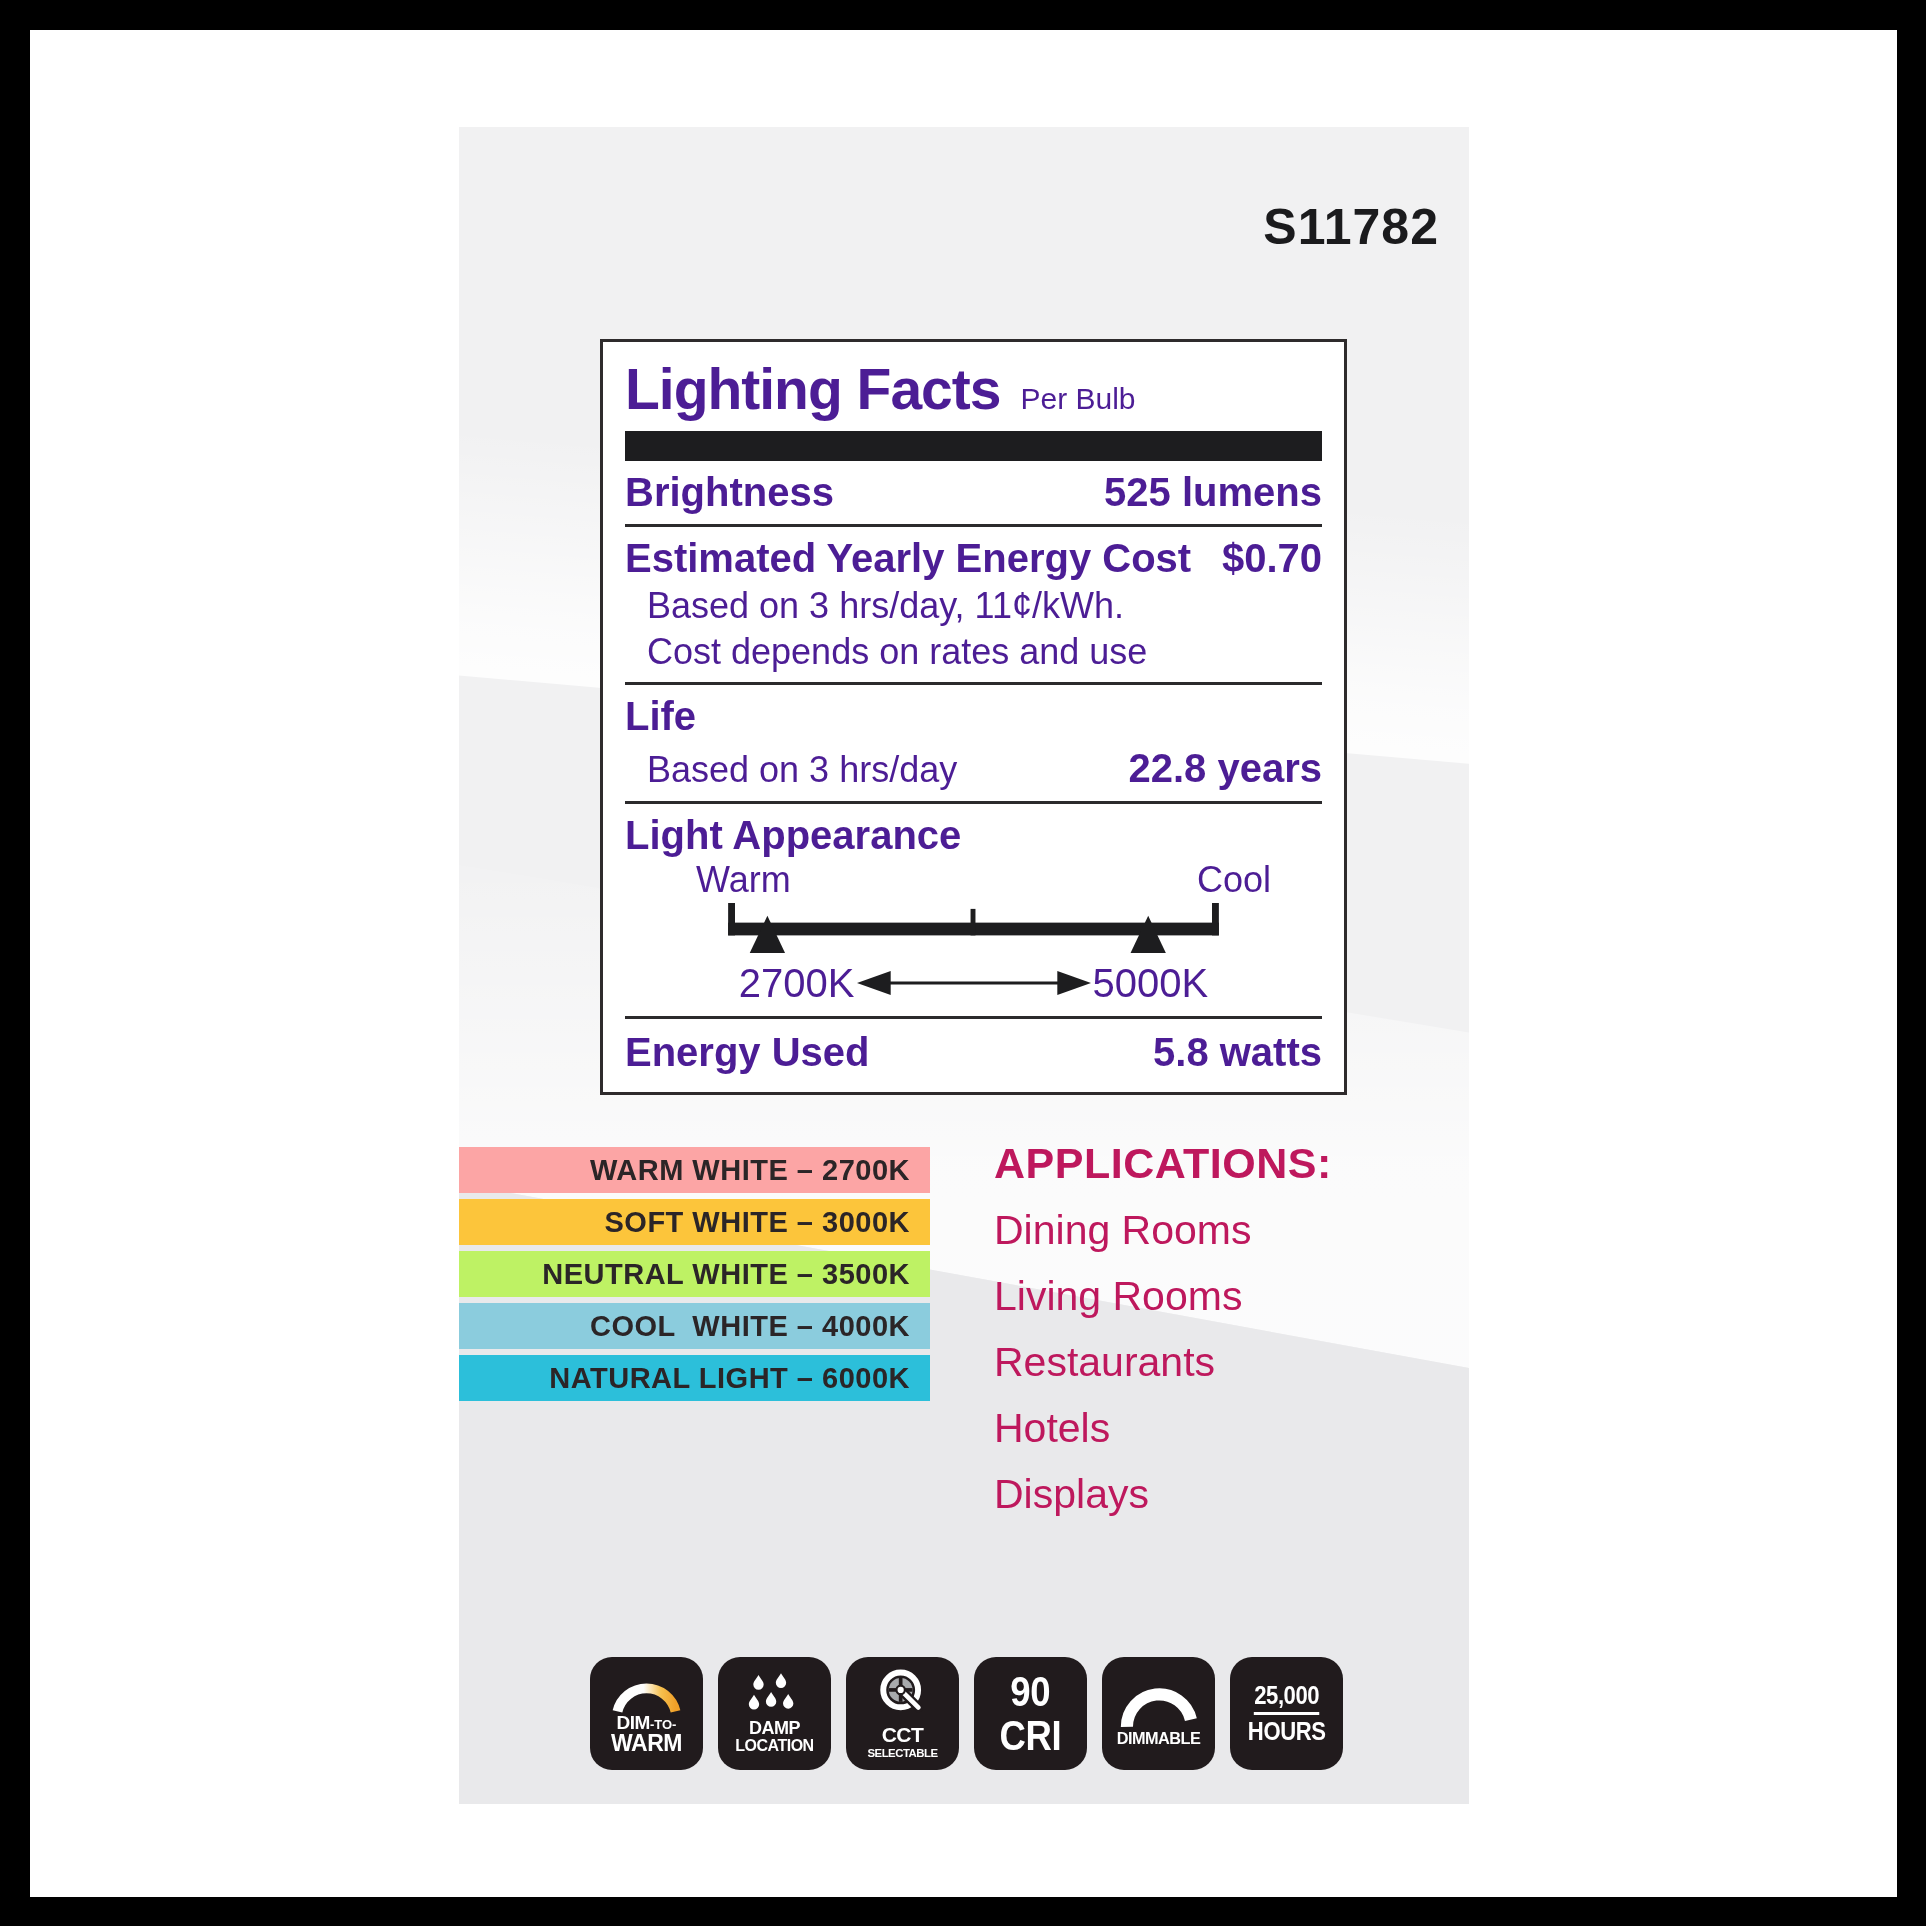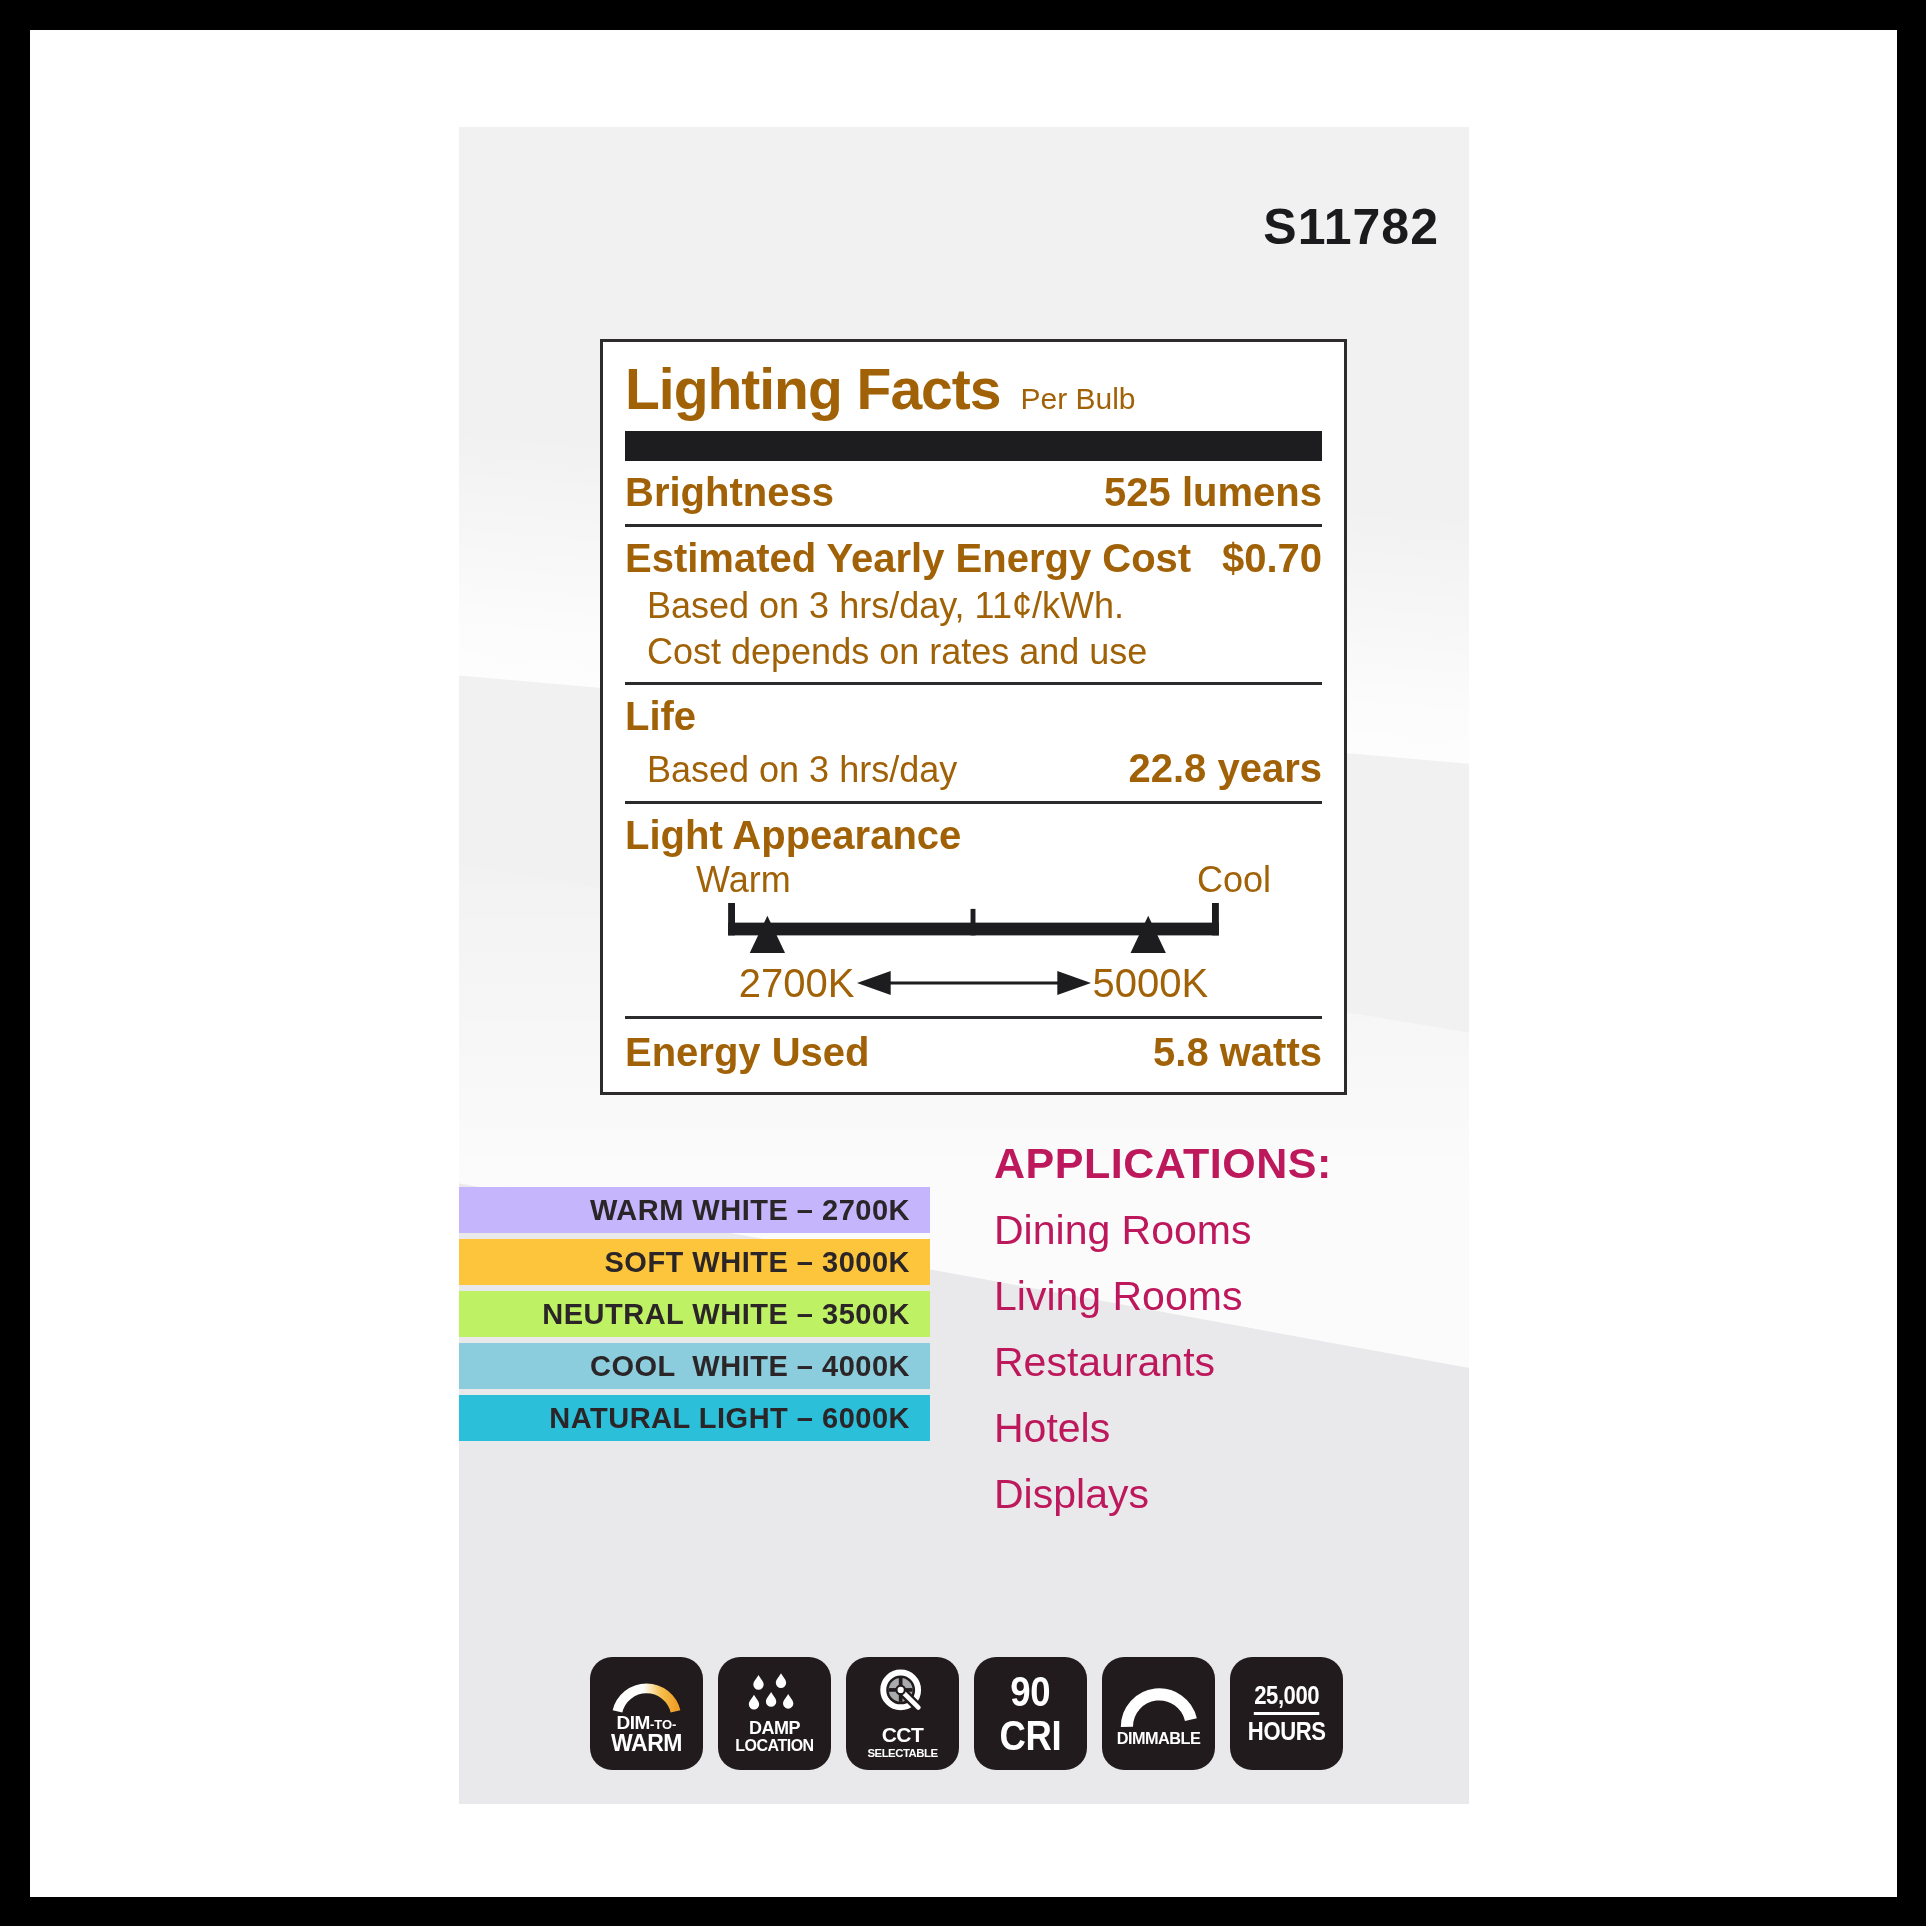--- a/index.html
+++ b/index.html
@@ -8,21 +8,21 @@
   .panel{position:absolute;left:429px;top:97px;width:1010px;height:1677px;background:#f1f1f2;overflow:hidden;}
   
   .sheen1{position:absolute;left:-40px;top:297px;width:1188px;height:248px;background:linear-gradient(to bottom,rgba(255,255,255,0) 0%,rgba(255,255,255,.75) 78%,rgba(255,255,255,.88) 100%);transform:rotate(5deg);transform-origin:left bottom;}
   .shade-lower{position:absolute;inset:0;background:#e9e9eb;clip-path:polygon(0 63%,100% 74%,100% 100%,0 100%);}
   .sheen2{position:absolute;inset:0;background:linear-gradient(to bottom,rgba(255,255,255,0) 42%,rgba(255,255,255,.7) 62%,rgba(255,255,255,.75) 70%);clip-path:polygon(0 44%,100% 54%,100% 74%,0 63%);}
   .content{position:absolute;inset:0;z-index:2;}
 
   .product-code{position:absolute;top:71px;right:30px;font-size:50px;font-weight:bold;letter-spacing:1px;color:#1b1b1d;}
 
   
-  .facts-box{position:absolute;left:141px;top:212px;width:747px;box-sizing:border-box;background:#fff;border:3px solid #2e2b2c;padding:12px 22px 16px 22px;color:#a16207;}
+  .facts-box{position:absolute;left:141px;top:212px;width:747px;box-sizing:border-box;background:#fff;border:3px solid #2e2b2c;padding:12px 22px 16px 22px;color:#4c1d95;}
   .title-row{display:flex;align-items:baseline;gap:20px;margin-top:2px;}
   .facts-title{font-size:57px;font-weight:bold;letter-spacing:-1px;}
   .facts-subtitle{font-size:30px;}
   .black-bar{height:30px;background:#1d1d1f;margin-top:9px;}
   .sep{border-bottom:3px solid #2b2a2c;}
   .sec{padding:10px 0;}
   .row{display:flex;justify-content:space-between;align-items:baseline;}
   .b{font-weight:bold;font-size:40px;line-height:1.08;}
   .r{font-size:36px;line-height:1.08;}
   .indent{padding-left:22px;}
@@ -129,21 +129,21 @@
         </div>
         <div class="sep"></div>
 
         <div class="sec row energy-used">
           <span class="b">Energy Used</span>
           <span class="b">5.8 watts</span>
         </div>
       </div>
 
       <div class="cct-bars">
-        <div class="cct-bar" style="background: #c4b5fd; margin-top: 40px;">WARM WHITE – 2700K</div>
+        <div class="cct-bar" style="background: #fca5a5;">WARM WHITE – 2700K</div>
         <div class="cct-bar" style="background: rgb(252, 197, 59);">SOFT WHITE – 3000K</div>
         <div class="cct-bar" style="background: #bef264;">NEUTRAL WHITE – 3500K</div>
         <div class="cct-bar" style="background: rgb(139, 204, 221);">COOL  WHITE – 4000K</div>
         <div class="cct-bar" style="background: rgb(44, 191, 218);">NATURAL LIGHT – 6000K</div>
       </div>
 
       <div class="apps">
         <div class="apps-heading">APPLICATIONS:</div>
         <div class="apps-item">Dining Rooms</div>
         <div class="apps-item">Living Rooms</div>

